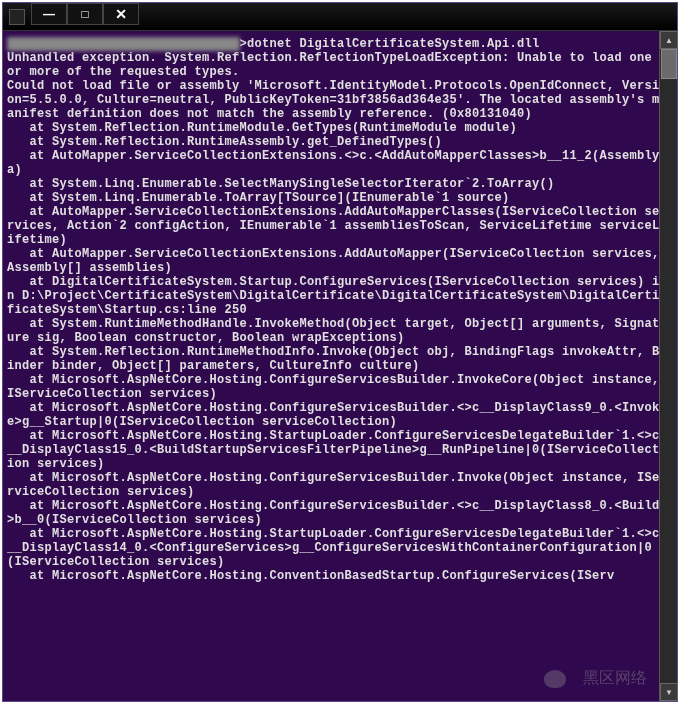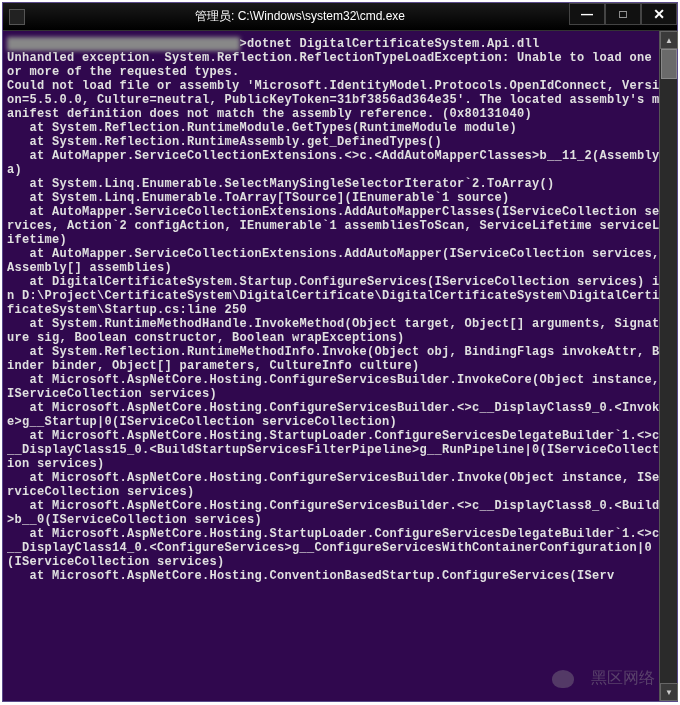--- a/index.html
+++ b/index.html
@@ -111,21 +111,21 @@
   }
   .blur {
     display:inline-block;
     background: #888;
     color: transparent;
     filter: blur(2px);
     border-radius:1px;
   }
   .watermark {
     position: absolute;
-    right: 22px;
+    right: 30px;
     bottom: 12px;
     color: rgba(150,150,150,0.4);
     font-size: 16px;
     font-family: Liberation Serif, serif;
     pointer-events: none;
     display:flex;
     align-items:center;
     gap:17px;
   }
   .wm-icon {
@@ -133,21 +133,20 @@
     background: rgba(150,150,150,0.35);
     border-radius: 50% 50% 45% 45%;
   }
 </style>
 </head>
 <body>
 
 <div class="window">
   <div class="titlebar">
     <div class="titlebar-icon"></div>
-    <div class="titlebar-text">管理员: C:\Windows\system32\cmd.exe</div>
     <div class="win-buttons">
       <div class="win-btn">—</div>
       <div class="win-btn">□</div>
       <div class="win-btn close">✕</div>
     </div>
   </div>
 
   <div class="terminal-body">
     <div class="terminal-text" id="term"><div><span class="blur">I XXXXXXXXXXXXXXXXXXXXXXXXXXXXX</span><span>&gt;dotnet DigitalCertificateSystem.Api.dll</span></div><div>Unhandled exception. System.Reflection.ReflectionTypeLoadException: Unable to load one or more of the requested types.</div><div>Could not load file or assembly 'Microsoft.IdentityModel.Protocols.OpenIdConnect, Version=5.5.0.0, Culture=neutral, PublicKeyToken=31bf3856ad364e35'. The located assembly's manifest definition does not match the assembly reference. (0x80131040)</div><div>   at System.Reflection.RuntimeModule.GetTypes(RuntimeModule module)</div><div>   at System.Reflection.RuntimeAssembly.get_DefinedTypes()</div><div>   at AutoMapper.ServiceCollectionExtensions.&lt;&gt;c.&lt;AddAutoMapperClasses&gt;b__11_2(Assembly a)</div><div>   at System.Linq.Enumerable.SelectManySingleSelectorIterator`2.ToArray()</div><div>   at System.Linq.Enumerable.ToArray[TSource](IEnumerable`1 source)</div><div>   at AutoMapper.ServiceCollectionExtensions.AddAutoMapperClasses(IServiceCollection services, Action`2 configAction, IEnumerable`1 assembliesToScan, ServiceLifetime serviceLifetime)</div><div>   at AutoMapper.ServiceCollectionExtensions.AddAutoMapper(IServiceCollection services, Assembly[] assemblies)</div><div>   at DigitalCertificateSystem.Startup.ConfigureServices(IServiceCollection services) in D:\Project\CertificateSystem\DigitalCertificate\DigitalCertificateSystem\DigitalCertificateSystem\Startup.cs:line 250</div><div>   at System.RuntimeMethodHandle.InvokeMethod(Object target, Object[] arguments, Signature sig, Boolean constructor, Boolean wrapExceptions)</div><div>   at System.Reflection.RuntimeMethodInfo.Invoke(Object obj, BindingFlags invokeAttr, Binder binder, Object[] parameters, CultureInfo culture)</div><div>   at Microsoft.AspNetCore.Hosting.ConfigureServicesBuilder.InvokeCore(Object instance, IServiceCollection services)</div><div>   at Microsoft.AspNetCore.Hosting.ConfigureServicesBuilder.&lt;&gt;c__DisplayClass9_0.&lt;Invoke&gt;g__Startup|0(IServiceCollection serviceCollection)</div><div>   at Microsoft.AspNetCore.Hosting.StartupLoader.ConfigureServicesDelegateBuilder`1.&lt;&gt;c__DisplayClass15_0.&lt;BuildStartupServicesFilterPipeline&gt;g__RunPipeline|0(IServiceCollection services)</div><div>   at Microsoft.AspNetCore.Hosting.ConfigureServicesBuilder.Invoke(Object instance, IServiceCollection services)</div><div>   at Microsoft.AspNetCore.Hosting.ConfigureServicesBuilder.&lt;&gt;c__DisplayClass8_0.&lt;Build&gt;b__0(IServiceCollection services)</div><div>   at Microsoft.AspNetCore.Hosting.StartupLoader.ConfigureServicesDelegateBuilder`1.&lt;&gt;c__DisplayClass14_0.&lt;ConfigureServices&gt;g__ConfigureServicesWithContainerConfiguration|0(IServiceCollection services)</div><div>   at Microsoft.AspNetCore.Hosting.ConventionBasedStartup.ConfigureServices(IServ</div></div>
     <div class="watermark">

